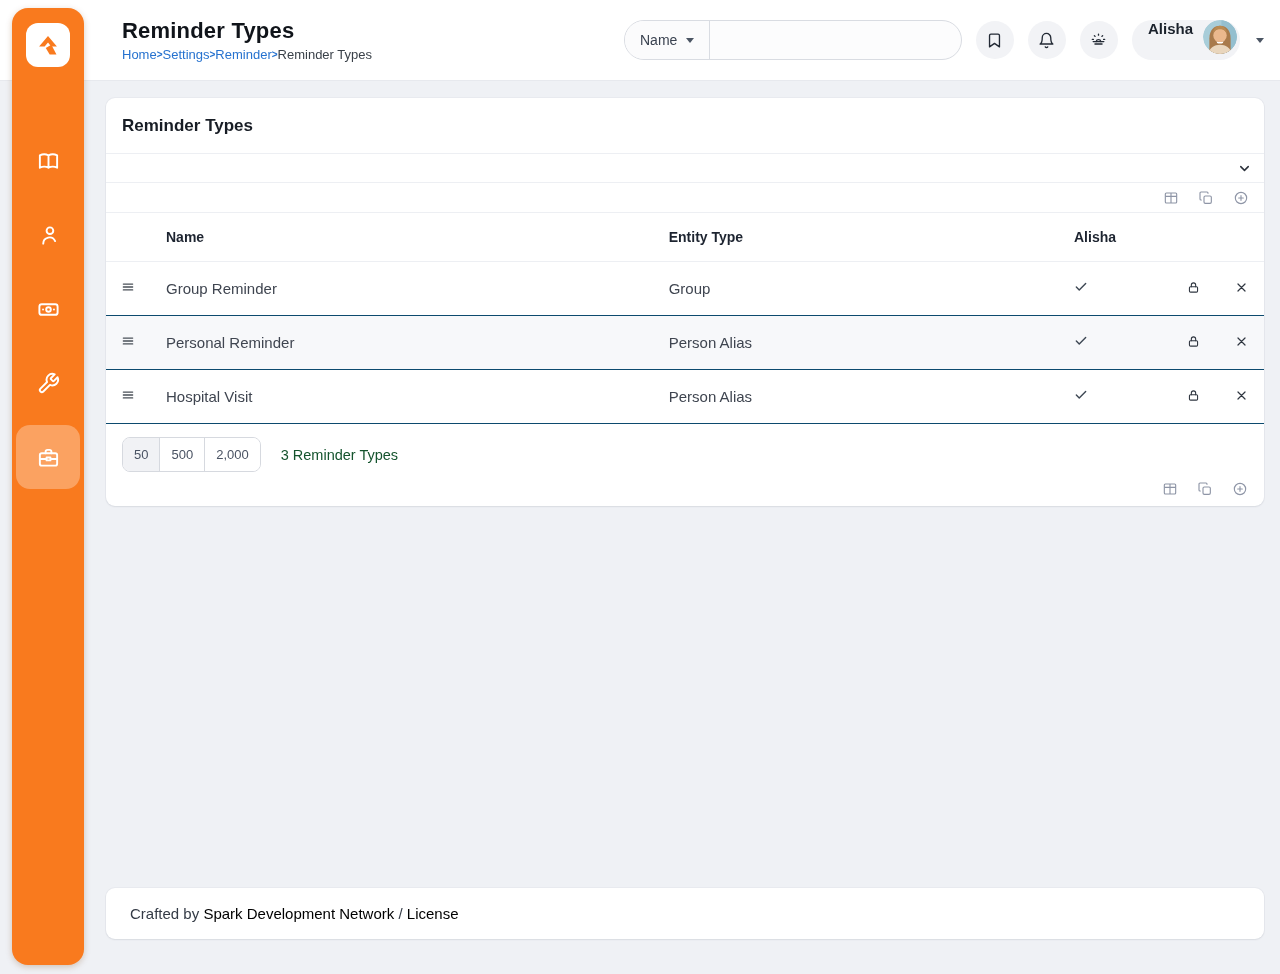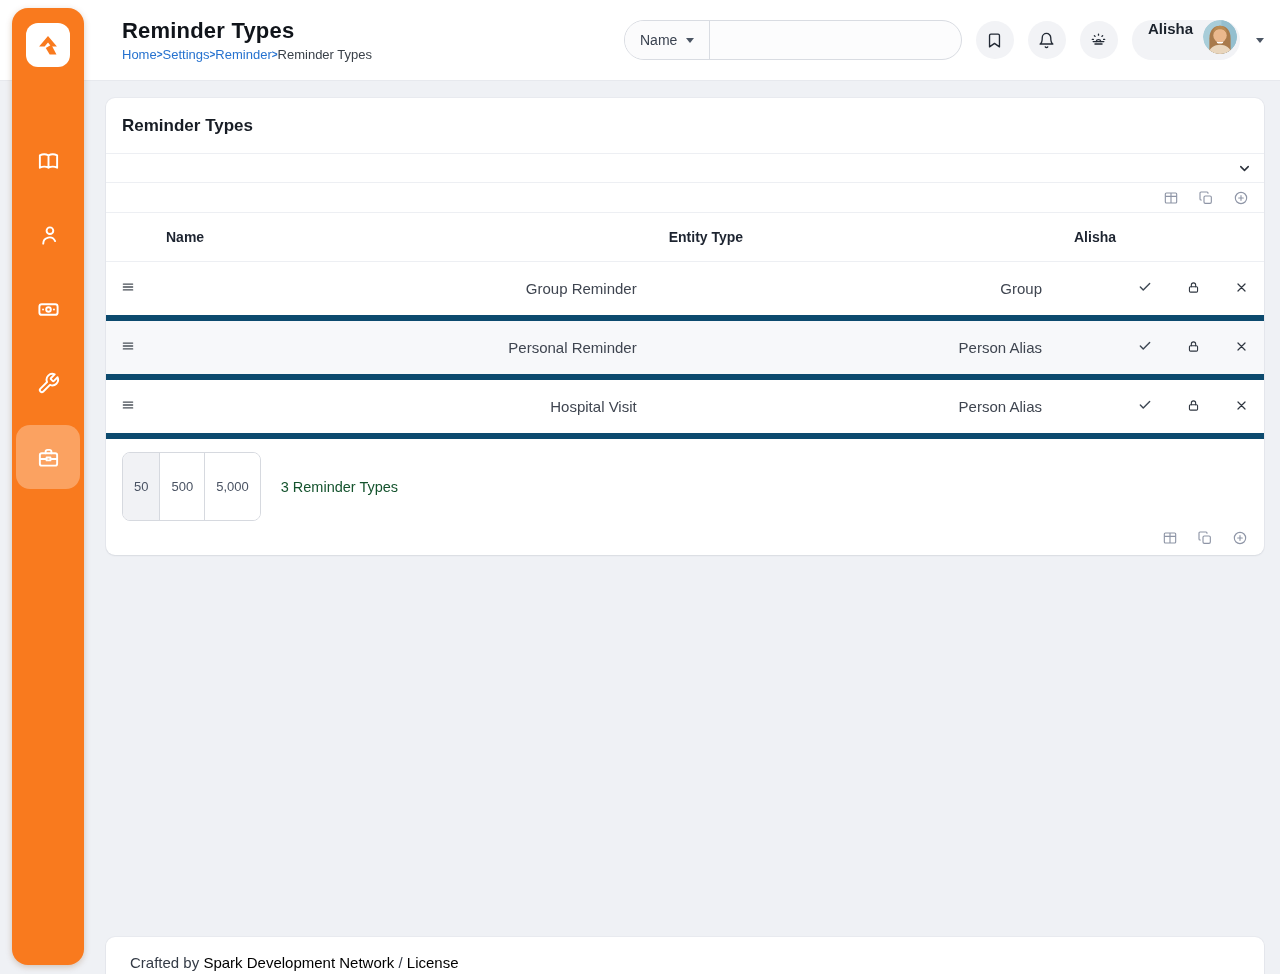--- a/index.html
+++ b/index.html
@@ -91,33 +91,33 @@
   }
   .tool-btn { background:none; border:none; color:#8e95a6; cursor:pointer; display:flex; }
 
   table { width:100%; border-collapse:collapse; table-layout:fixed; }
   col.c-handle { width:44px; } col.c-entity { width:35%; }
   col.c-active { width:110px; } col.c-lock { width:50px; } col.c-del { width:46px; }
   thead th {
     text-align:left; font-size:14px; font-weight:700; color:#1d2430;
     padding:16px 16px; border-bottom:1px solid #edeff3;
   }
-  tbody tr { border-bottom:6px solid #0c4a6e;text-align:right; }
+  tbody tr { border-bottom:1px solid #0c4a6e; }
   tbody tr:nth-child(even) { background:#f7f8fa; }
   tbody td { padding:18px 16px; font-size:15px; color:#3f4550; }
   td.handle-cell, td.icon-cell { padding:18px 0; text-align:center; }
   .drag-handle { background:none; border:none; color:#4a5058; cursor:grab; display:inline-flex; }
   .row-action { background:none; border:none; color:#2f3640; cursor:pointer; display:inline-flex; }
   .check-icon { color:#3d4753; display:inline-flex; }
 
   .grid-footer { padding:13px 16px 9px; }
   .pager-line { display:flex; align-items:center; gap:20px; }
   .pager-group { display:flex; border:1px solid #d6d9df; border-radius:8px; overflow:hidden; }
   .pager-btn {
-    min-width:36px; padding:26px 11px; font-size:13px; color:#4a5363; background:#fff;
+    min-width:36px; padding:9px 11px; font-size:13px; color:#4a5363; background:#fff;
     border:none; border-right:1px solid #d6d9df; cursor:pointer; font-family:inherit;
   }
   .pager-btn:last-child { border-right:none; }
   .pager-btn.active { background:#f1f2f5; }
   .pager-summary { font-size:14.5px; color:#14532d; }
   .bottom-toolbar { display:flex; justify-content:flex-end; gap:19px; margin-top:9px; padding-right:0; }
 
   
   .footer-card { margin-top:382px; padding:17px 24px; font-size:15px; color:#343b46; }
   .footer-card a { color:#000000; text-decoration:none; cursor:pointer; }
@@ -388,21 +388,21 @@
           </td>
         </tr>
       </tbody>
     </table>
 
     <div class="grid-footer">
       <div class="pager-line">
         <div class="pager-group">
           <button class="pager-btn active">50</button>
           <button class="pager-btn">500</button>
-          <button class="pager-btn">5,000</button>
+          <button class="pager-btn">2,000</button>
         </div>
         <span class="pager-summary">3 Reminder Types</span>
       </div>
       <div class="bottom-toolbar">
         <button class="tool-btn">
           <svg width="16" height="16" viewBox="0 0 24 24" fill="none" stroke="currentColor" stroke-width="1.7" stroke-linejoin="round">
             <rect x="3.5" y="4.5" width="17" height="15" rx="1.5"></rect>
             <path d="M3.5 9.5h17M12 4.5v15"></path>
           </svg>
         </button>

